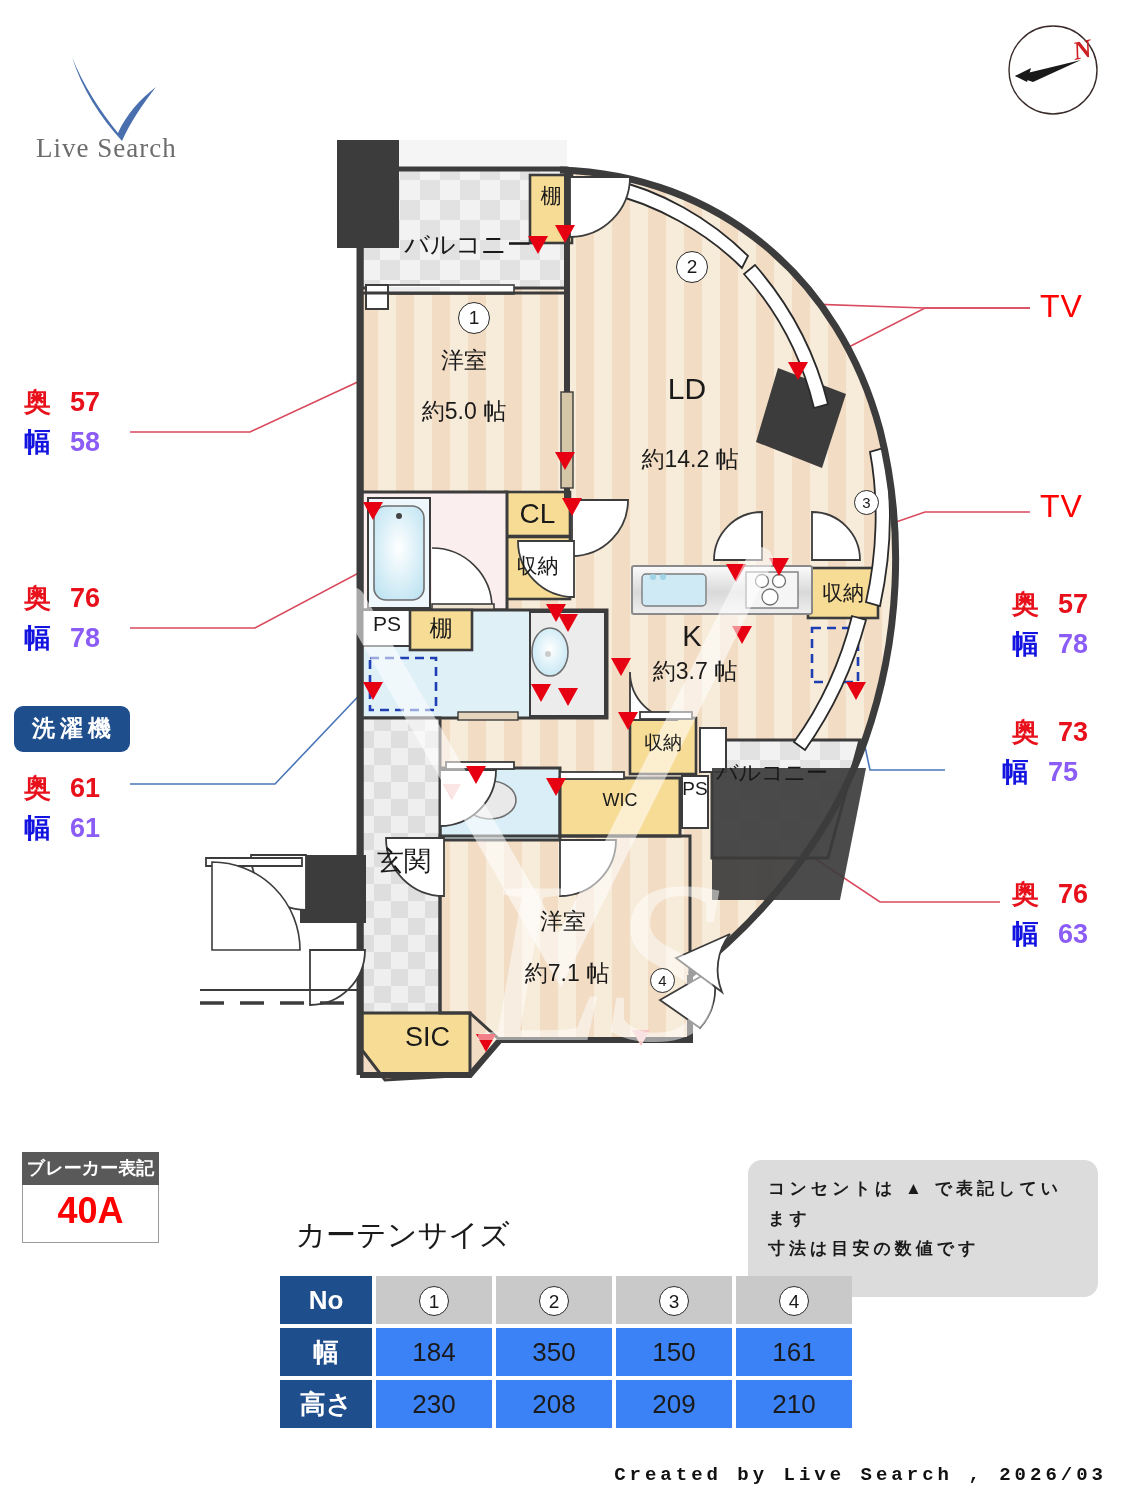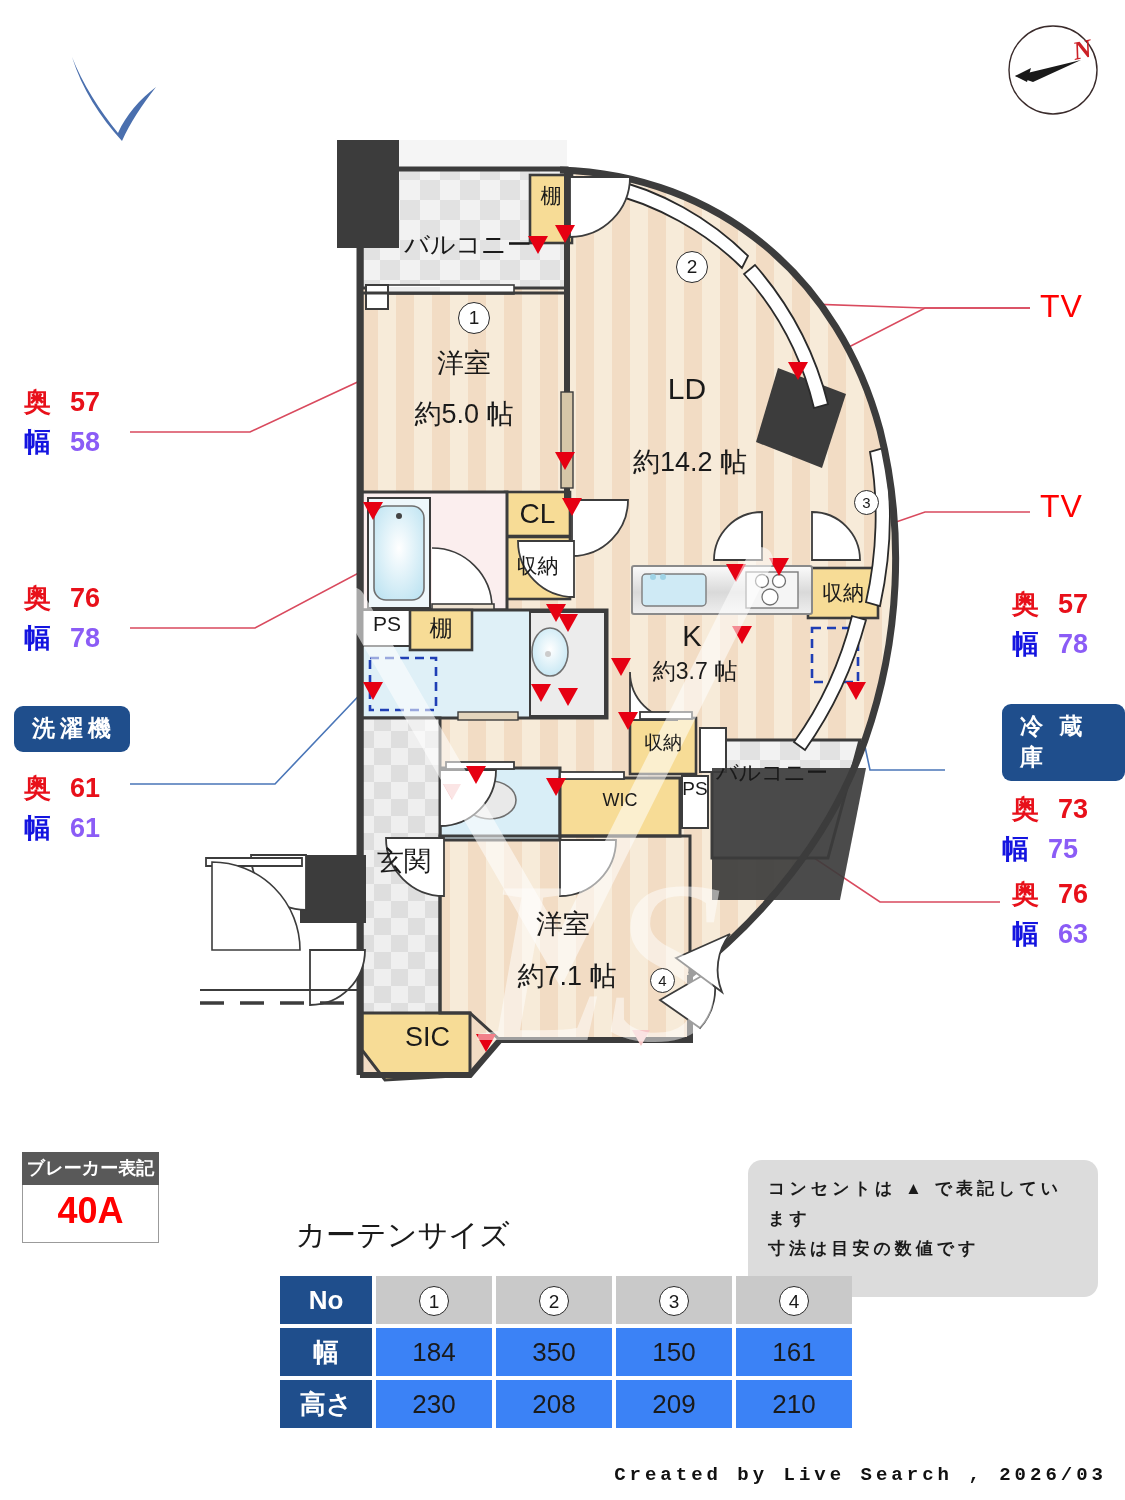--- a/index.html
+++ b/index.html
@@ -54,37 +54,38 @@
   #ctable td.cell{background:#3b82f6;}
   .circnum{
     display:inline-block;width:30px;height:30px;line-height:30px;border:1.4px solid #2a2a2a;
     border-radius:50%;font-size:19px;background:#fff;color:#1a1a1a;box-sizing:border-box;
   }
   
   #footer{right:18px;bottom:14px;font-size:19px;font-weight:bold;letter-spacing:4px;
     color:#111;font-family:"Liberation Mono","DejaVu Sans Mono",monospace;}
   
   .rlbl{font-size:25px;color:#1a1a1a;text-align:center;white-space:nowrap;}
-  .rlbl.big{font-size:27px;}
+  .rlbl.big{font-size:23px;}
   .rlbl.sm{font-size:21px;}
   .marker{
     width:32px;height:32px;border:1.5px solid #2a2a2a;border-radius:50%;background:#fff;
     font-size:19px;line-height:30px;text-align:center;color:#1a1a1a;box-sizing:border-box;
   }
   .marker.s{width:25px;height:25px;line-height:23px;font-size:15px;}
   svg{display:block;}
 </style>
 </head>
 <body>
 
 <div class="abs" id="logo">
   <svg width="230" height="100" viewBox="0 0 230 100">
     <path d="M42 12 C52 38 70 66 88 88 C96 70 110 54 126 42
              C112 60 100 78 92 96 C70 72 52 44 42 12 Z" fill="#4a6fae"></path>
   </svg>
+  <div class="logo-text">Live Search</div>
 </div>
 
 <div class="abs" id="compass">
   <svg width="100" height="100" viewBox="0 0 100 100">
     <circle cx="50" cy="50" r="44" fill="#fff" stroke="#3a2b2b" stroke-width="1.4"></circle>
     <path d="M12 56 L78 40 L30 62 Z" fill="#1a1a1a"></path>
     <path d="M12 56 L28 48 L24 62 Z" fill="#1a1a1a"></path>
     <text x="72" y="40" font-size="26" fill="#cc2026" font-family="Liberation Serif, serif" font-style="italic" font-weight="bold" transform="rotate(-12 72 40)">N</text>
   </svg>
 </div>
@@ -107,21 +108,20 @@
 
 <div class="abs tvlbl" style="left:1040px;top:288px;">TV</div>
 <div class="abs tvlbl" style="left:1040px;top:488px;">TV</div>
 
 <div class="abs" style="left:1012px;top:584px;">
   <div class="dim"><span class="k">奥</span><span class="vr">57</span></div>
   <div class="dim"><span class="kb">幅</span><span class="vb">78</span></div>
 </div>
 
 <div class="abs" style="left:1002px;top:704px;">
-  <span class="pill">冷 蔵 庫</span>
   <div class="dim" style="margin-top:8px;margin-left:10px;"><span class="k">奥</span><span class="vr">73</span></div>
   <div class="dim" style=""><span class="kb">幅</span><span class="vb">75</span></div>
 </div>
 
 <div class="abs" style="left:1012px;top:874px;">
   <div class="dim"><span class="k">奥</span><span class="vr">76</span></div>
   <div class="dim"><span class="kb">幅</span><span class="vb">63</span></div>
 </div>
 
 <svg class="abs" style="left:0;top:0;" width="1125" height="1120">

